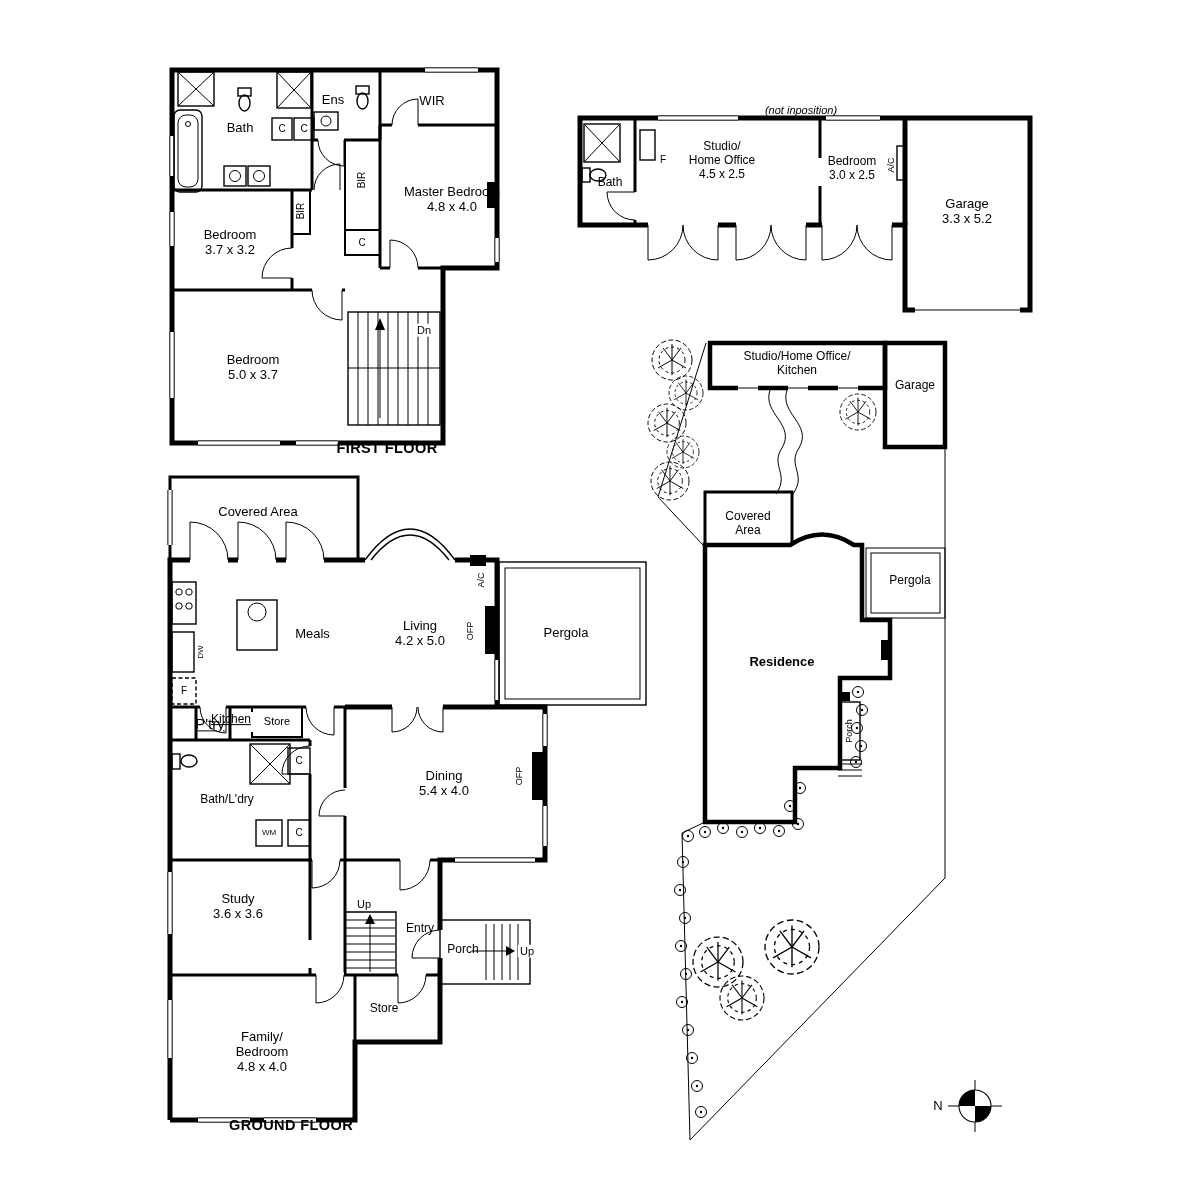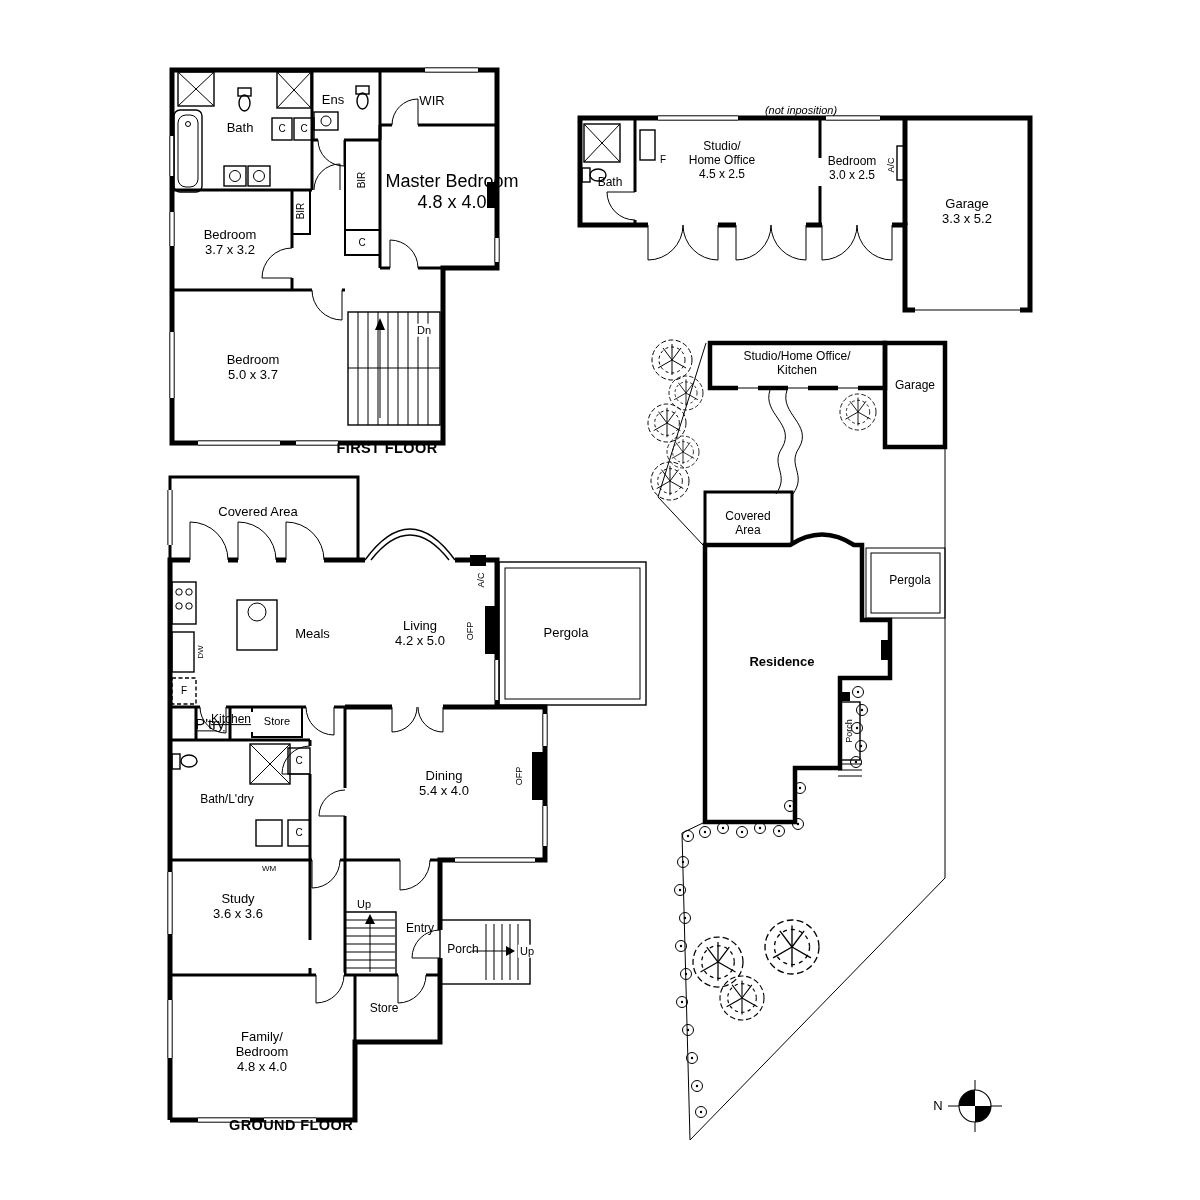--- a/index.html
+++ b/index.html
@@ -422,21 +422,21 @@
   <div class="lbl cap" style="left:291px;top:1125px">GROUND FLOOR</div>
   <div class="lbl" style="left:938px;top:1106px;font-size:13px">N</div>
 <div class="lbl" style="left: 240px; top: 128px; font-size: 13px; transform: translate(-50%, -50%);">Bath</div>
       <div class="lbl" style="left: 282px; top: 129px; font-size: 10px; transform: translate(-50%, -50%);">C</div>
       <div class="lbl" style="left: 304px; top: 129px; font-size: 10px; transform: translate(-50%, -50%);">C</div>
       <div class="lbl" style="left: 333px; top: 100px; font-size: 13px; transform: translate(-50%, -50%);">Ens</div>
       <div class="lbl" style="left: 432px; top: 101px; font-size: 13px; transform: translate(-50%, -50%);">WIR</div>
       <div class="lbl" style="left: 362px; top: 180px; font-size: 10px; transform: translate(-50%, -50%) rotate(-90deg);">BIR</div>
       <div class="lbl" style="left: 301px; top: 211px; font-size: 10px; transform: translate(-50%, -50%) rotate(-90deg);">BIR</div>
       <div class="lbl" style="left: 362px; top: 243px; font-size: 10px; transform: translate(-50%, -50%);">C</div>
-      <div class="lbl" style="left: 452px; top: 192px; font-size: 18px; transform: translate(-50%, -50%);">Master Bedroom
+      <div class="lbl" style="left: 452px; top: 200px; font-size: 13px; transform: translate(-50%, -50%);">Master Bedroom
 4.8 x 4.0</div>
       <div class="lbl" style="left: 230px; top: 243px; font-size: 13px; transform: translate(-50%, -50%);">Bedroom
 3.7 x 3.2</div>
       <div class="lbl" style="left: 253px; top: 368px; font-size: 13px; transform: translate(-50%, -50%);">Bedroom
 5.0 x 3.7</div>
       <div class="lbl" style="left: 424px; top: 330px; font-size: 11px; background: rgb(255, 255, 255); padding: 0px 2px; transform: translate(-50%, -50%);">Dn</div>
       <div class="lbl" style="left: 801px; top: 110px; font-size: 11px; transform: translate(-50%, -50%); font-style: italic;">(not inposition)</div>
       <div class="lbl" style="left: 610px; top: 183px; font-size: 12px; transform: translate(-50%, -50%);">Bath</div>
       <div class="lbl" style="left: 663px; top: 160px; font-size: 10px; transform: translate(-50%, -50%);">F</div>
       <div class="lbl" style="left: 722px; top: 161px; font-size: 12px; transform: translate(-50%, -50%);">Studio/
@@ -462,21 +462,21 @@
       <div class="lbl" style="left: 481px; top: 580px; font-size: 9px; transform: translate(-50%, -50%) rotate(-90deg);">A/C</div>
       <div class="lbl" style="left: 470px; top: 631px; font-size: 9px; transform: translate(-50%, -50%) rotate(-90deg);">OFP</div>
       <div class="lbl" style="left: 566px; top: 633px; font-size: 13px; transform: translate(-50%, -50%);">Pergola</div>
       <div class="lbl" style="left: 231px; top: 720px; font-size: 12px; transform: translate(-50%, -50%); text-decoration: underline;">Kitchen</div>
       <div class="lbl" style="left: 201px; top: 652px; font-size: 8px; transform: translate(-50%, -50%) rotate(-90deg);">DW</div>
       <div class="lbl" style="left: 184px; top: 691px; font-size: 10px; transform: translate(-50%, -50%);">F</div>
       <div class="lbl" style="left: 210px; top: 724px; font-size: 15px; transform: translate(-50%, -50%); text-decoration: underline;">P'try</div>
       <div class="lbl" style="left: 277px; top: 721px; font-size: 11px; transform: translate(-50%, -50%);">Store</div>
       <div class="lbl" style="left: 299px; top: 761px; font-size: 10px; transform: translate(-50%, -50%);">C</div>
       <div class="lbl" style="left: 227px; top: 800px; font-size: 12px; transform: translate(-50%, -50%);">Bath/L'dry</div>
-      <div class="lbl" style="left: 269px; top: 833px; font-size: 8px; transform: translate(-50%, -50%); margin-top: 36px;">WM</div>
+      <div class="lbl" style="left: 269px; top: 833px; font-size: 8px; transform: translate(-50%, -50%);">WM</div>
       <div class="lbl" style="left: 299px; top: 833px; font-size: 10px; transform: translate(-50%, -50%);">C</div>
       <div class="lbl" style="left: 444px; top: 784px; font-size: 13px; transform: translate(-50%, -50%); text-align: center;">Dining
 5.4 x 4.0</div>
       <div class="lbl" style="left: 519px; top: 776px; font-size: 9px; transform: translate(-50%, -50%) rotate(-90deg);">OFP</div>
       <div class="lbl" style="left: 238px; top: 907px; font-size: 13px; transform: translate(-50%, -50%);">Study
 3.6 x 3.6</div>
       <div class="lbl" style="left: 364px; top: 904px; font-size: 11px; transform: translate(-50%, -50%);">Up</div>
       <div class="lbl" style="left: 420px; top: 929px; font-size: 12px; transform: translate(-50%, -50%);">Entry</div>
       <div class="lbl" style="left: 463px; top: 950px; font-size: 12px; transform: translate(-50%, -50%);">Porch</div>
       <div class="lbl" style="left: 527px; top: 951px; font-size: 11px; background: rgb(255, 255, 255); padding: 0px 2px; transform: translate(-50%, -50%);">Up</div>

